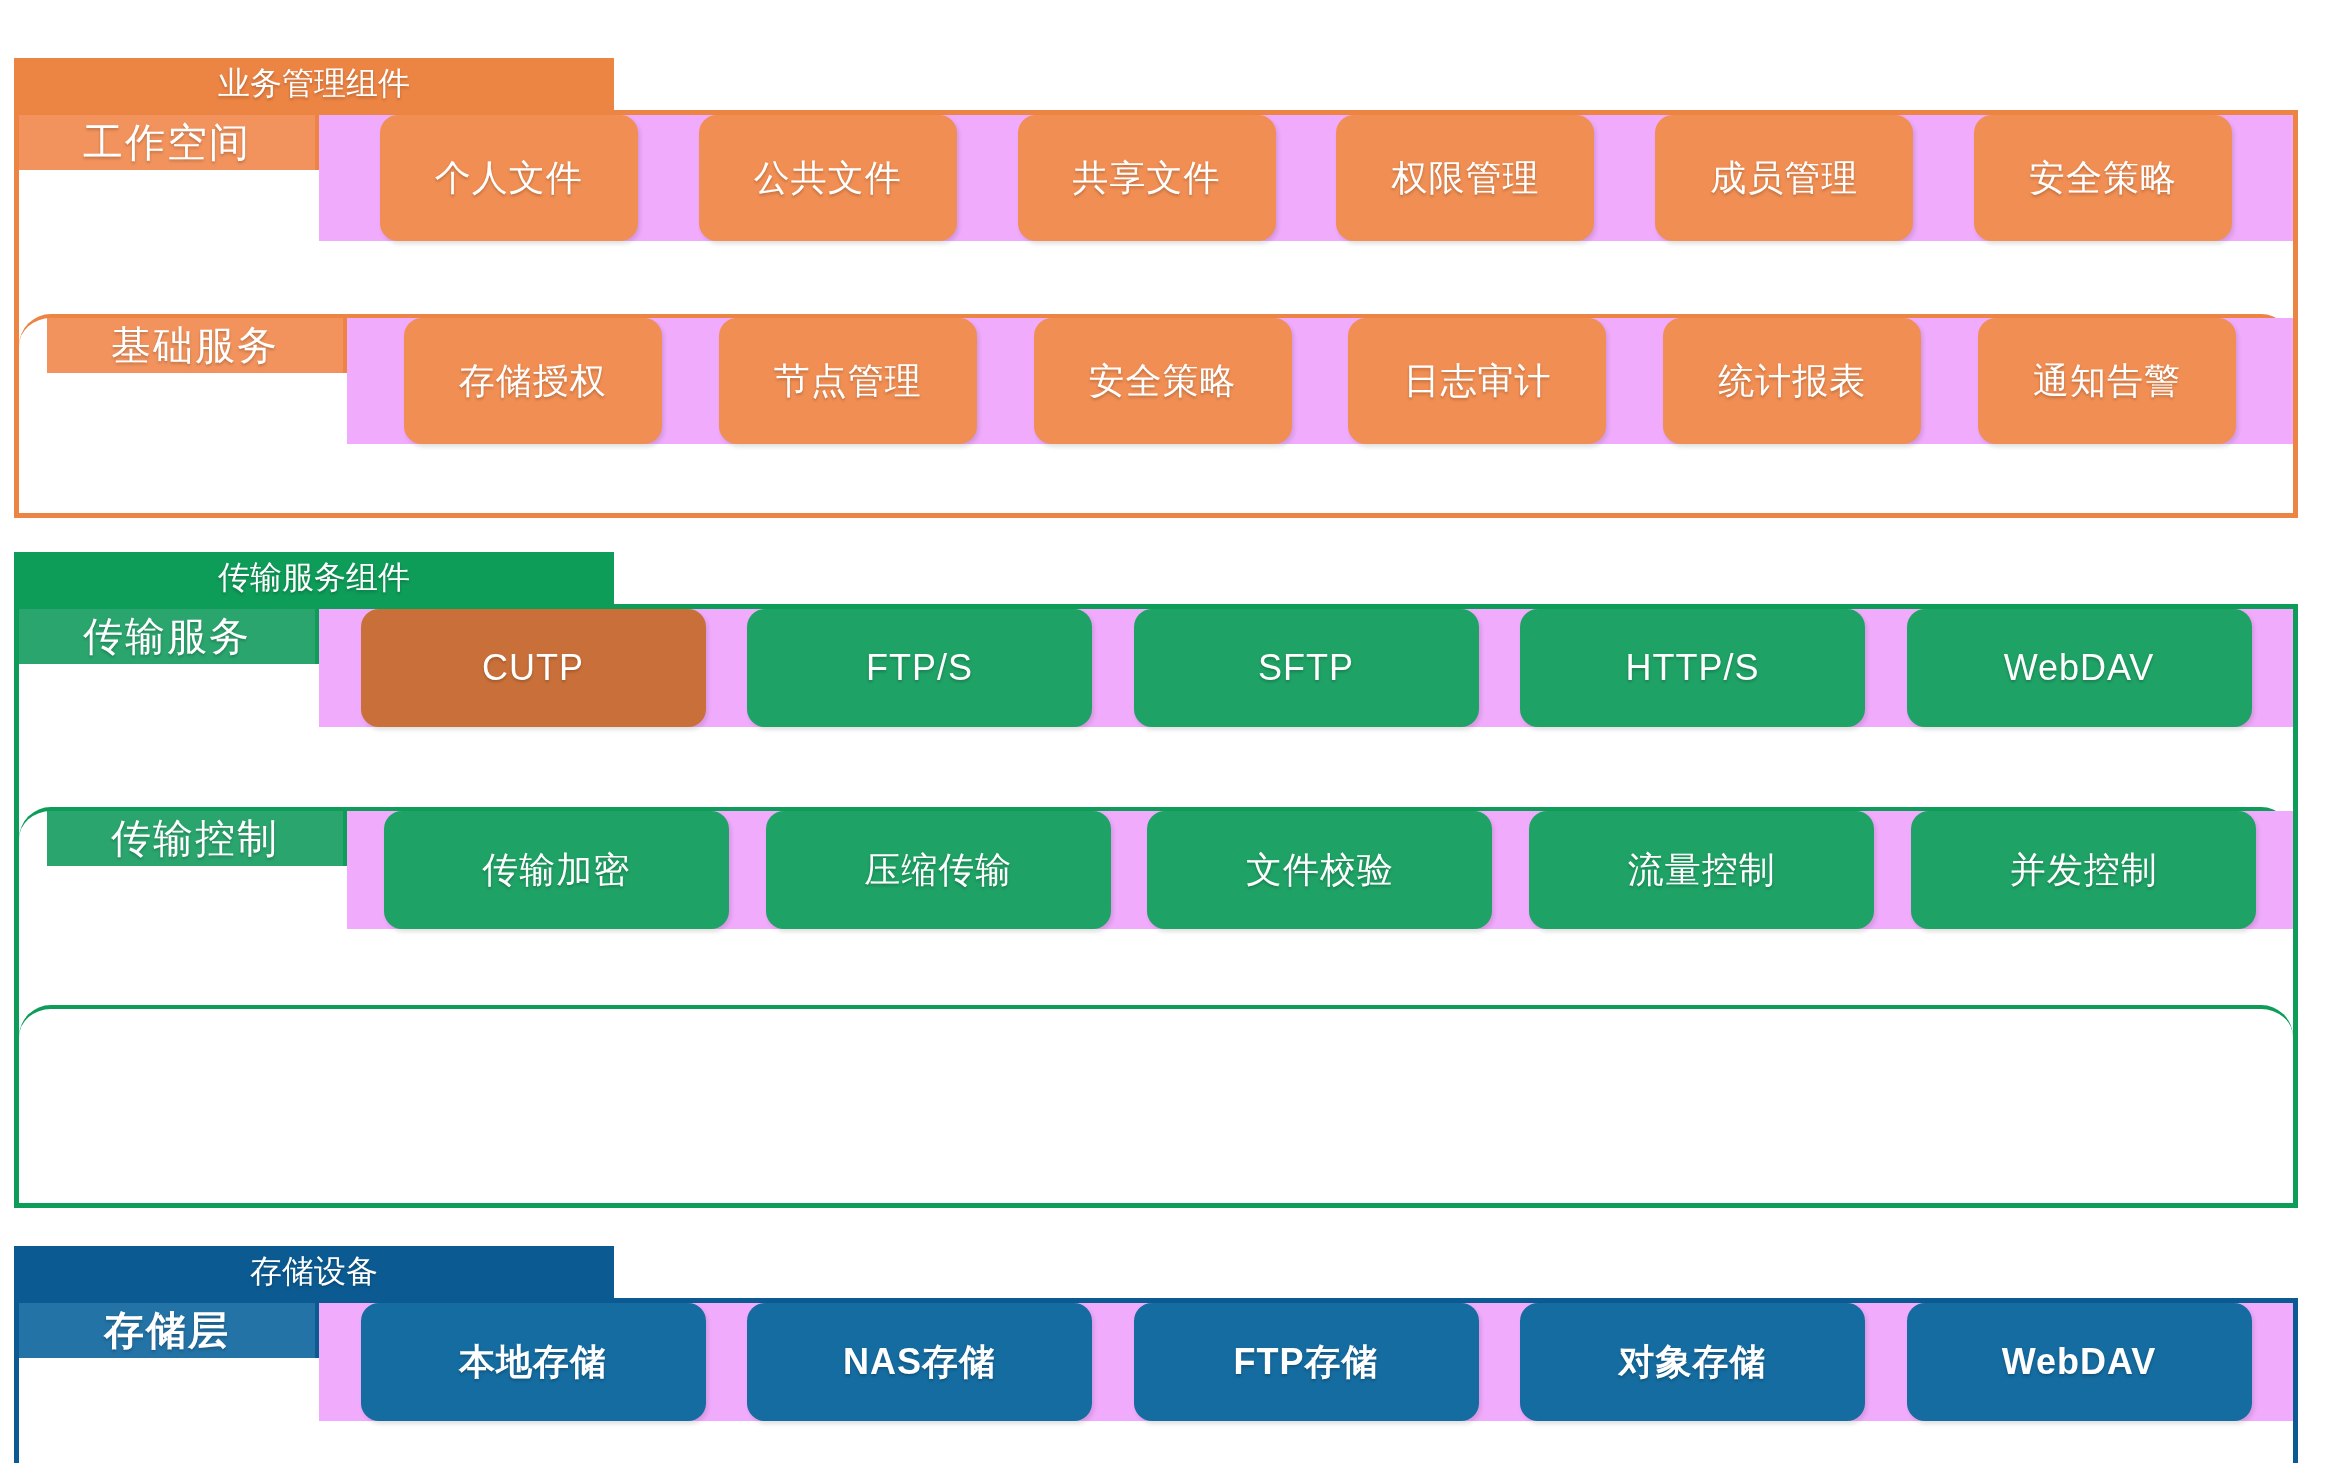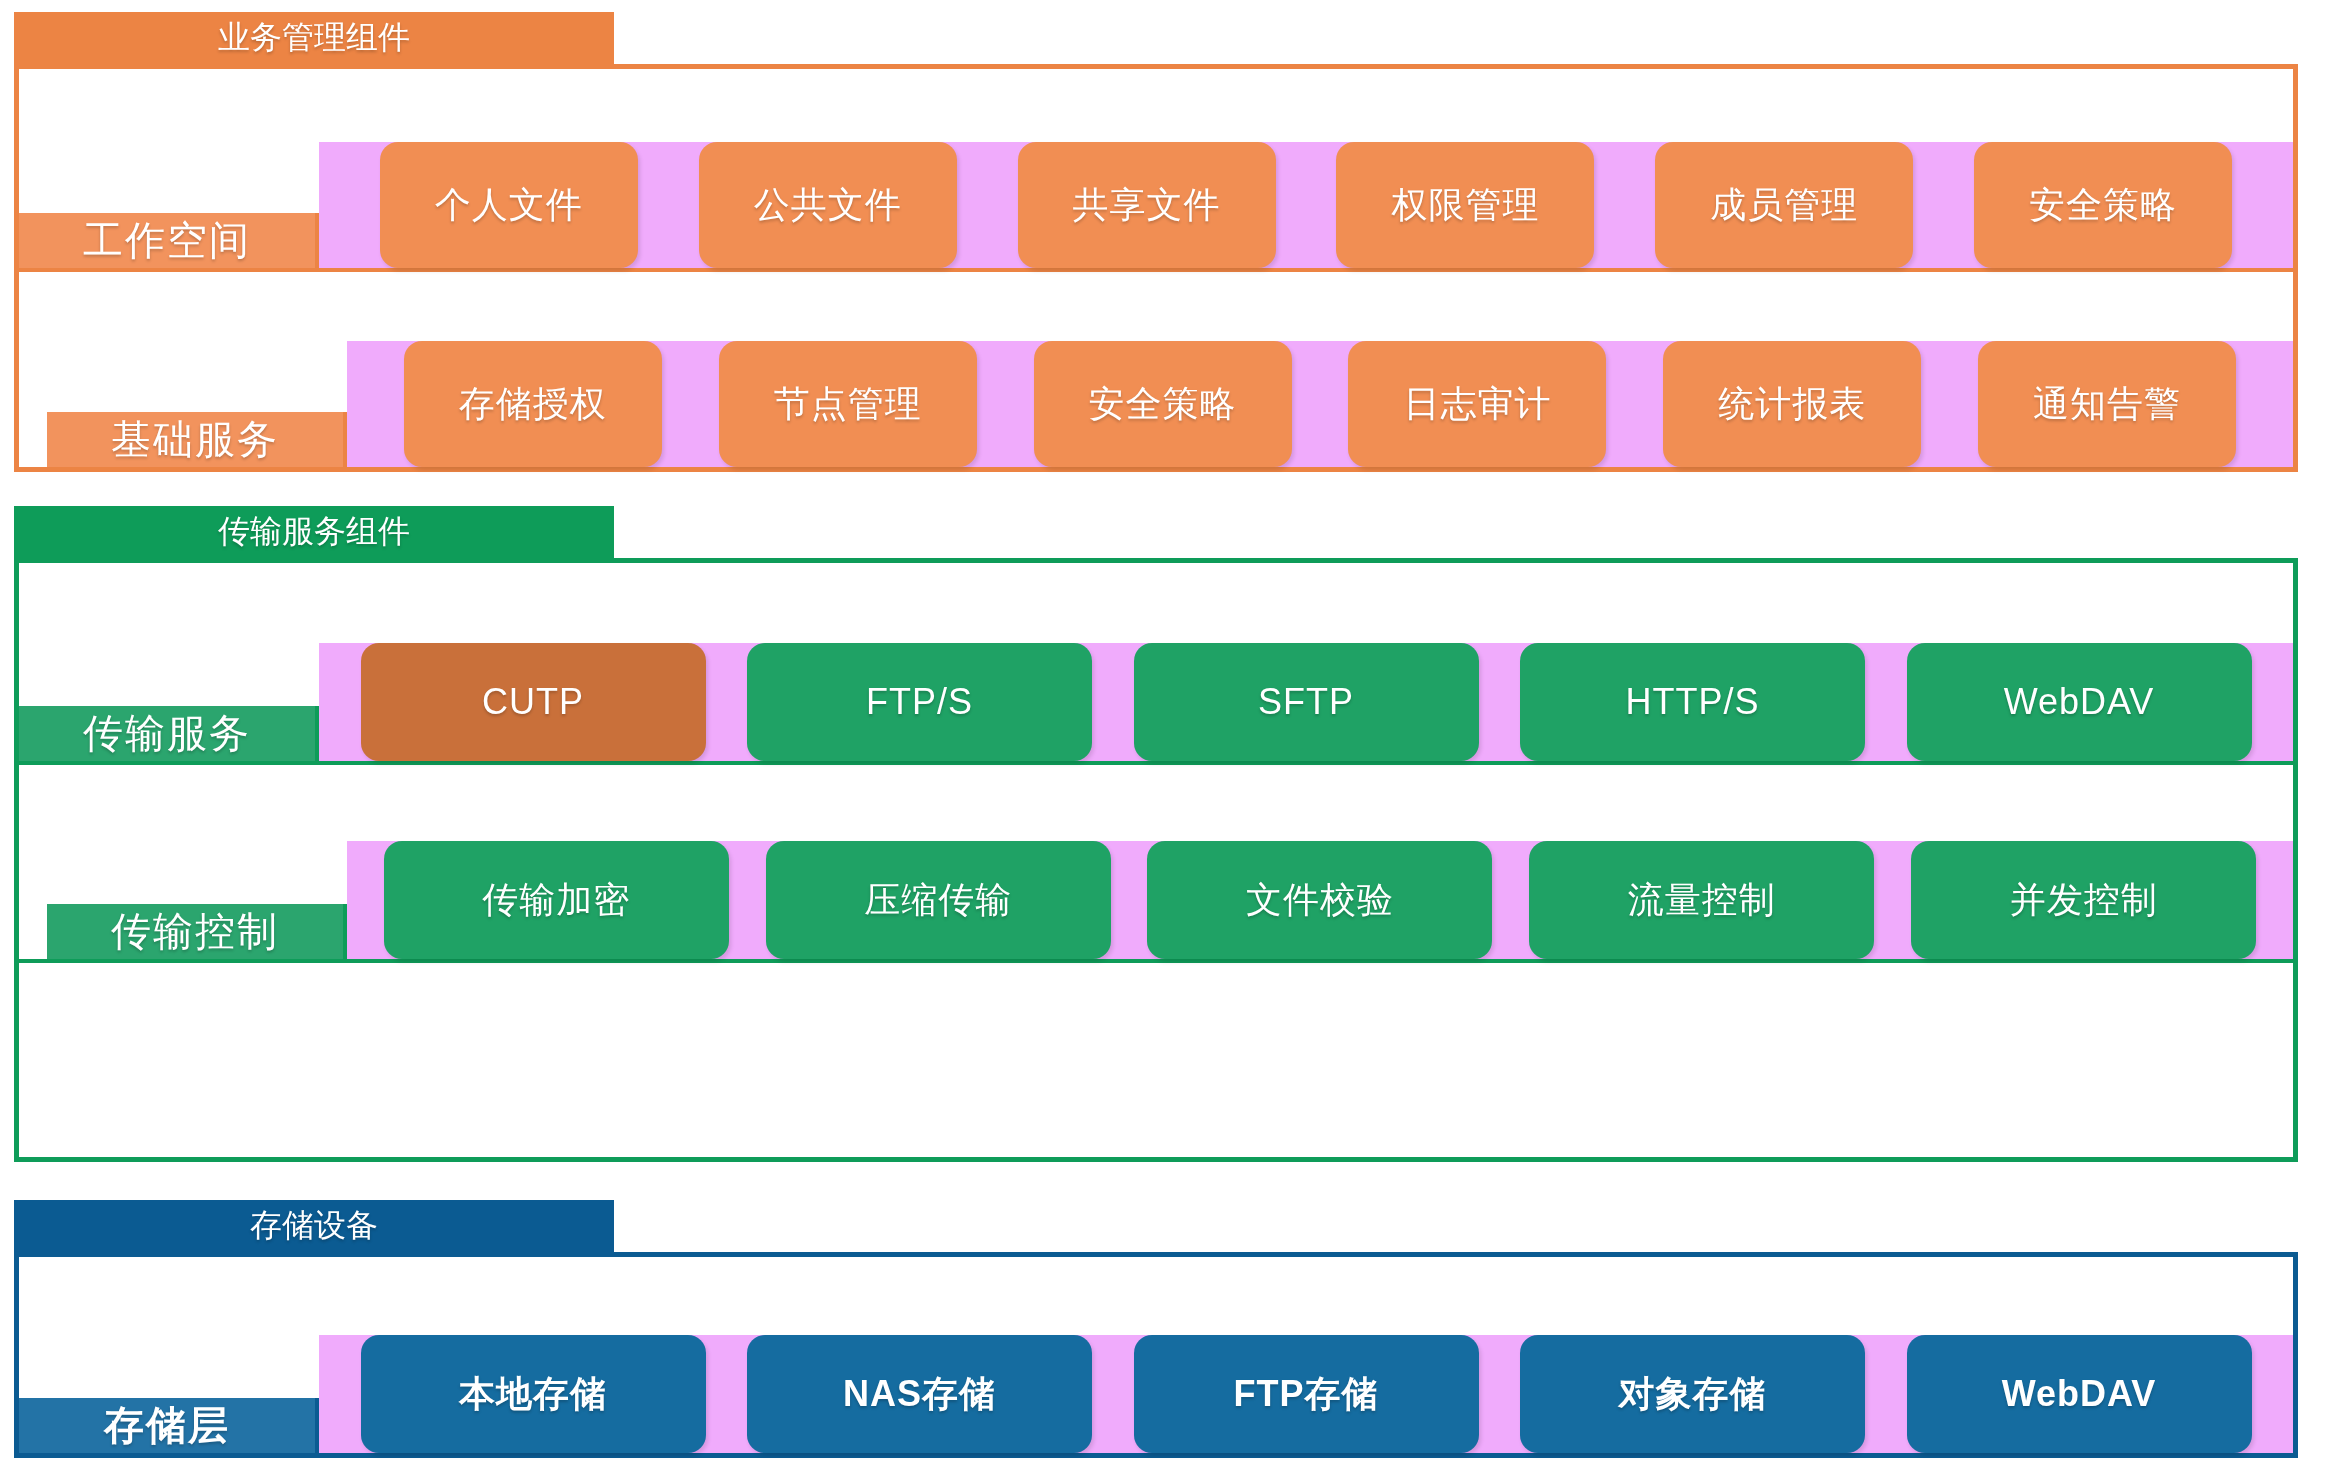--- a/index.html
+++ b/index.html
@@ -3,35 +3,35 @@
 <meta charset="utf-8">
 <style>
   * { margin:0; padding:0; box-sizing:border-box; }
   html, body {
     width:2326px; height:1463px;
     background:#ffffff;
     font-family:"Liberation Sans", sans-serif;
   }
   .canvas { position:relative; width:2326px; height:1463px; overflow:hidden; }
 
-  .section { position:absolute; left:14px; right:28px; }
+  .section { position:absolute; left:14px; right:28px;margin-top:46px; }
   .sec1 { top:12px;   --main:var(--orange); --cell:var(--orange_cell); --btn:var(--orange_btn); }
   .sec2 { top:506px;  --main:var(--green);  --cell:var(--green_cell);  --btn:var(--green_btn); }
   .sec3 { top:1200px; --main:var(--blue);   --cell:var(--blue_cell);   --btn:var(--blue_btn); }
 
   .tab {
     width:600px; height:52px;
     background:var(--main);
     color:#fff; font-size:32px;
     display:flex; align-items:center; justify-content:center;
     text-shadow:0 2px 3px rgba(0,0,0,.22);
   }
   .body { border:5px solid var(--main); background:#fff; }
 
-  .row { display:flex; align-items:flex-end; }
+  .row { display:flex; align-items:flex-start;border-radius:32px; }
   .row + .row { border-top:4px solid var(--main);padding-left:28px; }
   .sec1 .row { height:199px; }
   .sec2 .row { height:198px; }
   .sec3 .row { height:196px;font-weight:bold; }
 
   .row-label {
     flex:0 0 300px; width:300px;
     background:var(--cell);
     border-right:4px solid var(--main);
     color:#fff; font-size:40px; letter-spacing:2px;

